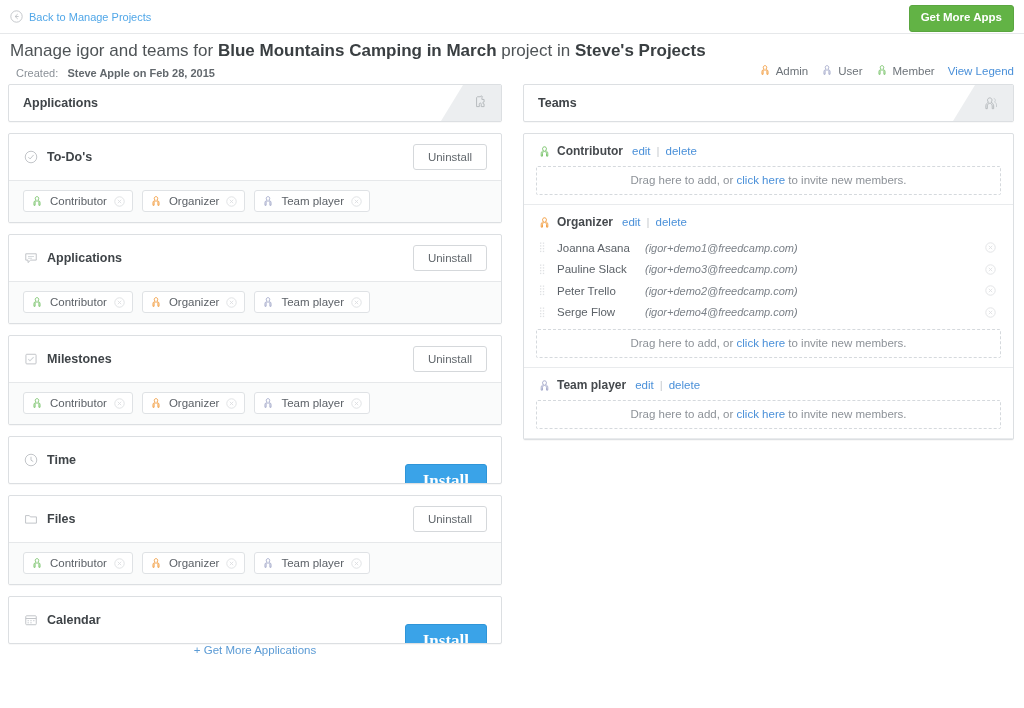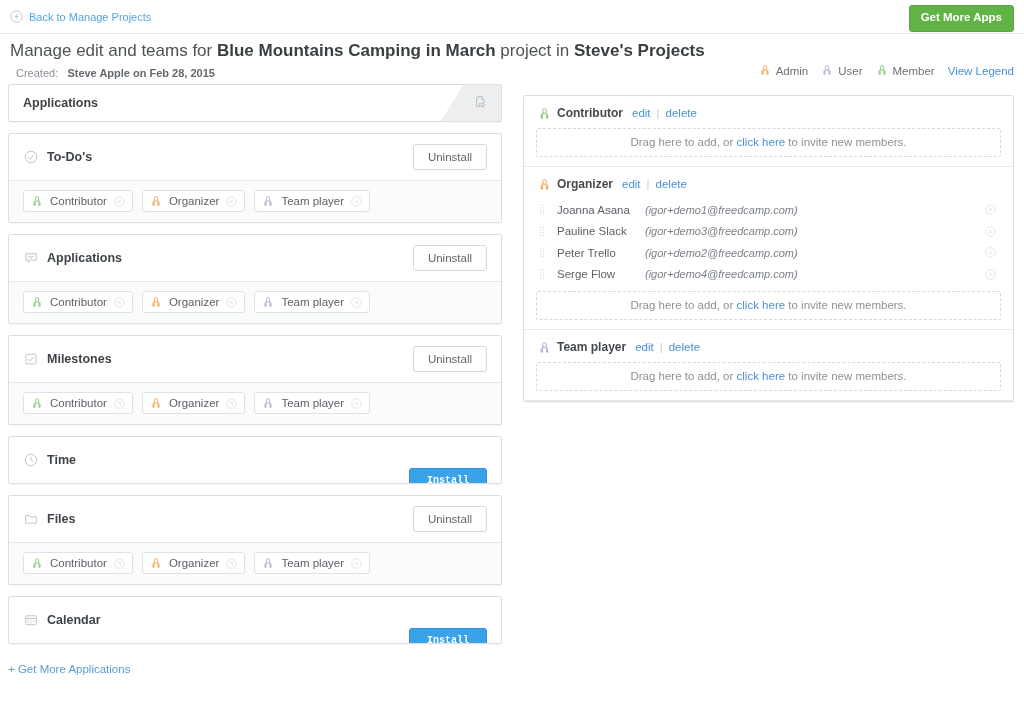--- a/index.html
+++ b/index.html
@@ -182,26 +182,26 @@
     padding: 6px 14px;
     cursor: pointer;
     min-width: 66px;
     font-family: "Liberation Sans", sans-serif;
   }
   .btn-install {
     background: #3aa3e8;
     border: 1px solid #2f95d8;
     border-radius: 3px;
     color: #ffffff;
-    font-size: 10px;
+    font-size: 17px;
     font-weight: bold;
     padding: 6px 17px;
     cursor: pointer;
     min-width: 66px;
-    font-family: Liberation Mono, monospace;
+    font-family: Liberation Serif, serif;
     margin-top: 41px;
   }
   .tag-row {
     border-top: 1px solid #e6e8ea;
     background: #fafbfb;
     padding: 9px 14px 10px;
     display: flex;
     gap: 9px;
     flex-wrap: wrap;
   }
@@ -217,22 +217,21 @@
     color: #5c6167;
     cursor: pointer;
   }
   .tag .x {
     width: 11px; height: 11px;
     display: inline-block;
     opacity: .55;
   }
 
   .more-apps {
-    text-align: left;
-    margin-top: 19px;
+    text-align: center;
     font-size: 11.5px;
   }
   .more-apps a { color: #5b9bd5; text-decoration: none; cursor: pointer; }
 
   
   .teams-card {
     margin-top: 11px;
     border: 1px solid #dcdfe2;
     border-radius: 2px;
     background: #ffffff;
@@ -320,21 +319,21 @@
       </svg>
     </span>
     <span>Back to Manage Projects</span>
   </a>
   <div class="topbtns">
     <button class="btn-green">Get More Apps</button>
   </div>
 </div>
 
 <div class="headline">
-  <span>Manage edit and teams for </span><b>Blue Mountains Camping in March</b><span> project in </span><b>Steve's Projects</b>
+  <span>Manage igor and teams for </span><b>Blue Mountains Camping in March</b><span> project in </span><b>Steve's Projects</b>
 </div>
 <div class="created-line">
   <span>Created:</span>
   &nbsp;&nbsp;<span class="cval">Steve Apple on Feb 28, 2015</span>
 </div>
 
 <div class="legend">
   <span class="legend-item">
     <span>
       <svg viewBox="0 0 16 16" width="12" height="12">
@@ -604,20 +603,29 @@
       </div>
     </div>
 
   <div class="more-apps">
     <a>+ Get More Applications</a>
   </div>
 </div>
 
 <div class="col-right">
 
+  <div class="panel-head">
+    <span class="title">Teams</span>
+    <span class="panel-corner">
+      <svg viewBox="0 0 22 22" width="19" height="19">
+        <path d="M9 4.5c1.5 0 2.6 1.2 2.6 2.6 0 1.05-.55 1.95-1.35 2.4 1.9.6 3.25 2.25 3.25 4.2v3.3h-1.65v-3.3c0-1.65-1.35-2.9-2.85-2.9s-2.85 1.25-2.85 2.9v3.3H4.5v-3.3c0-1.95 1.35-3.6 3.25-4.2-.8-.45-1.35-1.35-1.35-2.4C6.4 5.7 7.5 4.5 9 4.5z" fill="none" stroke="#b4b8bc" stroke-width="1.1"></path>
+        <path d="M13.6 5.1c1.1.2 1.9 1.1 1.9 2.2 0 .85-.45 1.55-1.1 1.95 1.4.5 2.4 1.8 2.4 3.35v2.5" fill="none" stroke="#c4c8cc" stroke-width="1"></path>
+      </svg>
+    </span>
+  </div>
 
   <div class="teams-card">
     <div id="teams-list">
         <div class="team-block">
           <div class="team-head">
             <span style="display: inline-flex;">
               <svg viewBox="0 0 16 16" width="13" height="13">
                 <path d="M8 2.2c1.35 0 2.35 1.05 2.35 2.35 0 .95-.5 1.75-1.2 2.15 1.7.55 2.9 2 2.9 3.8v3.2h-1.5v-3.2c0-1.5-1.2-2.6-2.55-2.6S5.45 9 5.45 10.5v3.2h-1.5v-3.2c0-1.8 1.2-3.25 2.9-3.8-.7-.4-1.2-1.2-1.2-2.15C5.65 3.25 6.65 2.2 8 2.2z" fill="none" stroke="#6bbd5b" stroke-width="1.1"></path>
               </svg>
             </span>

